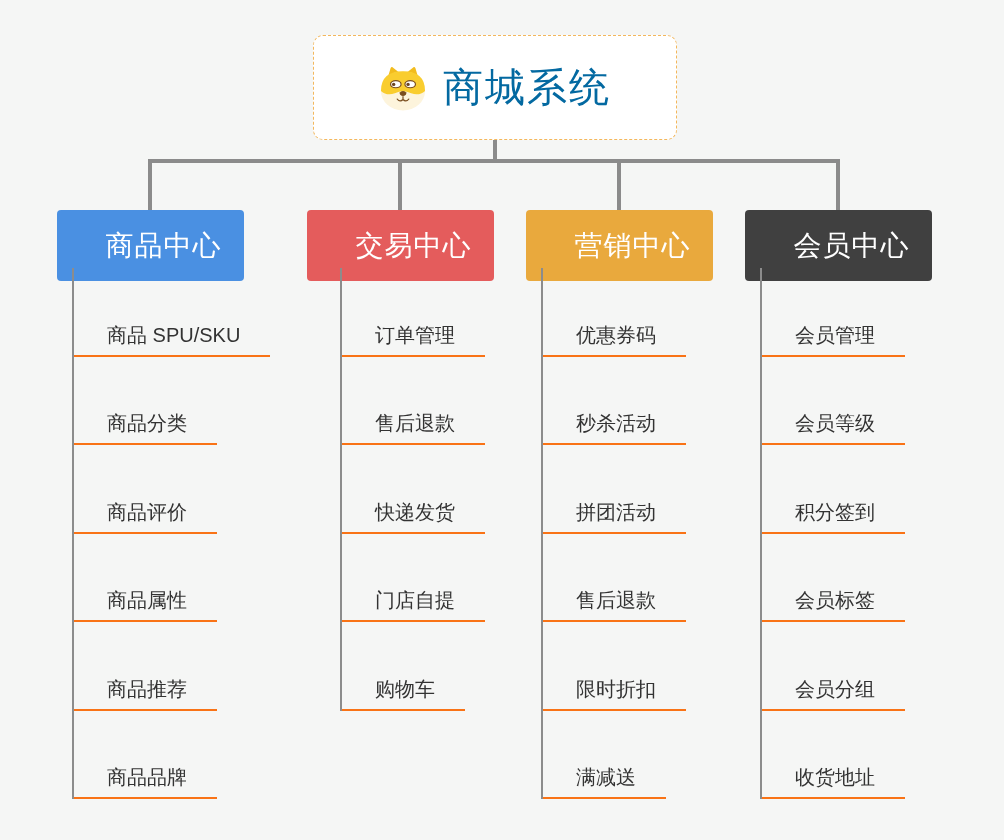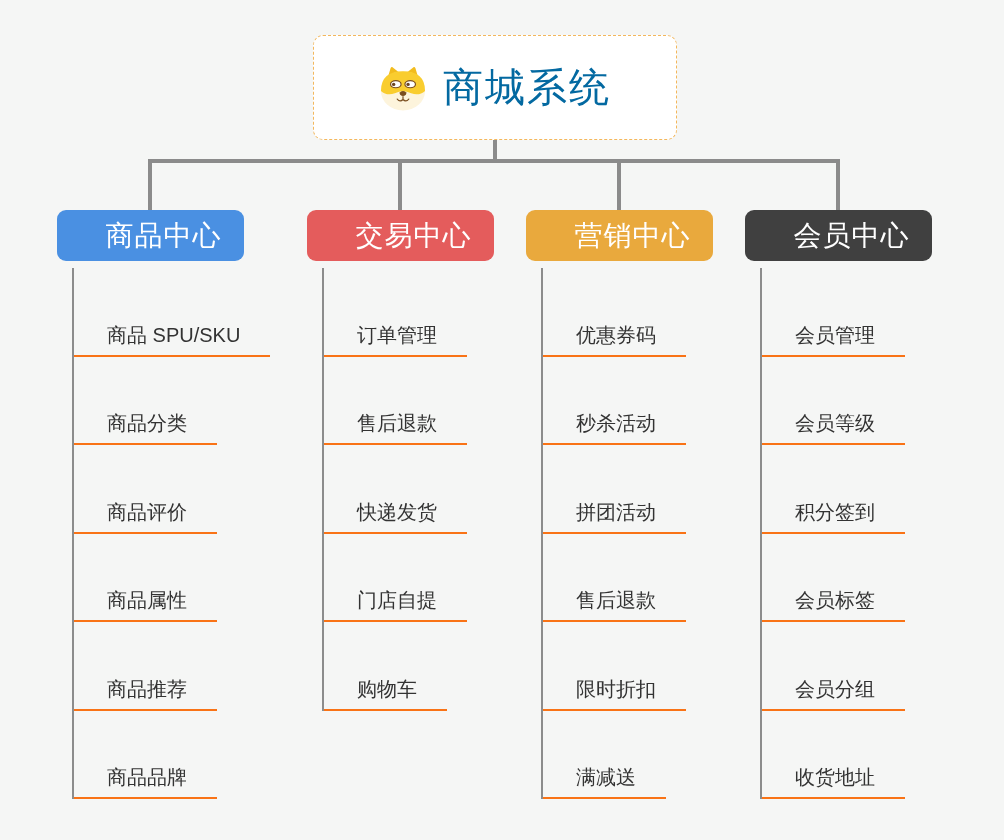--- a/index.html
+++ b/index.html
@@ -29,40 +29,40 @@
   .line{position:absolute;background:#8b8b8b;}
   .stub-root  {left:493px;top:140px;width:4px;height:21px;}
   .bus        {left:148px;top:159px;width:692px;height:4px;border-radius:2px;}
   .drop-1{left:148px;top:159px;width:4px;height:51px;}
   .drop-2{left:398px;top:159px;width:4px;height:51px;}
   .drop-3{left:617px;top:159px;width:4px;height:51px;}
   .drop-4{left:836px;top:159px;width:4px;height:51px;}
 
   
   .branch-node{
-    position:absolute;top:210px;width:187px;height:51px;
-    border-radius:9px;
+    position:absolute;top:210px;width:187px;height:71px;
+    border-radius:4px;
     display:flex;align-items:center;justify-content:center;
     color:#ffffff;font-size:28px;letter-spacing:1px;white-space:nowrap;
     box-sizing:border-box;
     padding-left:26px;
   }
   .branch-1{left:57px;}
   .branch-2{left:307px;}
   .branch-3{left:526px;}
   .branch-4{left:745px;}
 
   
   .children{
     position:absolute;top:268px;
     border-left:2px solid #8c8c8c;
     width:max-content;
   }
   .children-1{left:72px;}
-  .children-2{left:322px;text-align:center;}
+  .children-2{left:340px;text-align:center;}
   .children-3{left:541px;}
   .children-4{left:760px;}
 
   .leaf{
     height:88.5px;box-sizing:border-box;
     display:flex;align-items:flex-end;
     padding:0 30px 6px 33px;
     border-bottom:2px solid #f97316;
     width:fit-content;
     font-size:20px;color:#333333;white-space:nowrap;

